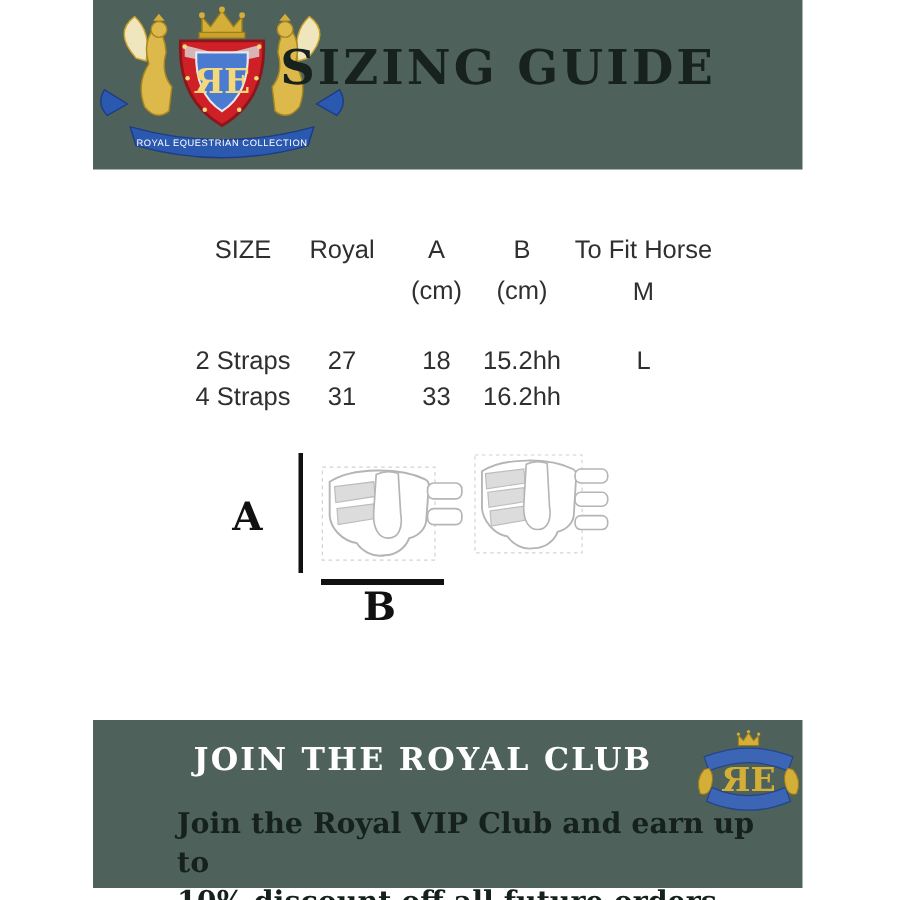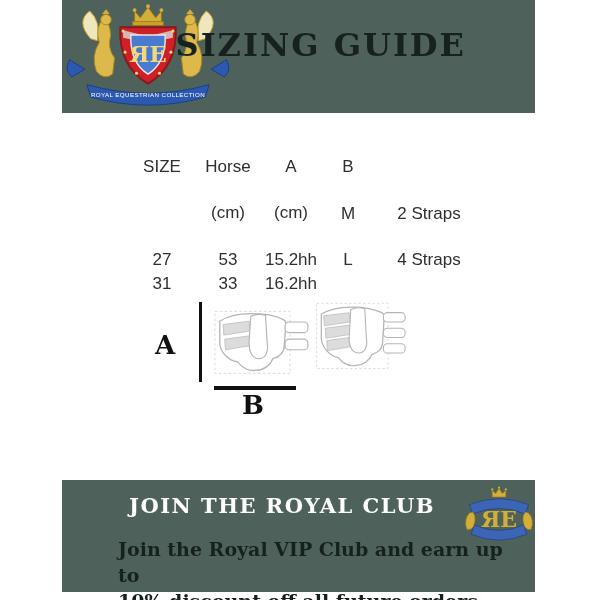--- a/index.html
+++ b/index.html
@@ -2,23 +2,23 @@
 <html><head>
 <meta charset="utf-8">
 <style>
   html,body{margin:0;padding:0;background:#ffffff;}
   .page{position:relative;width:600px;height:600px;background:#ffffff;overflow:hidden;
         font-family:"Liberation Sans",sans-serif;}
   .band{position:absolute;left:62px;width:473px;background:#4e625b;}
   .header-band{top:0;height:113px;}
   .footer-band{top:480px;height:112px;}
   .crest{position:absolute;left:0;top:2px;width:172px;height:106px;}
-  .page-title{position:absolute;left:166px;top:26px;width:300px;
+  .page-title{position:absolute;left:182px;top:26px;width:300px;
     font-family:"DejaVu Serif",serif;font-size:32px;font-weight:700;
-    letter-spacing:2px;color:#17211d;white-space:nowrap;text-align:right;}
+    letter-spacing:2px;color:#17211d;white-space:nowrap;text-align:center;}
   
   .size-table{position:absolute;left:130px;top:156px;width:352px;display:grid;
     grid-template-columns:64px 68px 58px 56px 106px;grid-auto-rows:auto;
     font-size:17px;color:#2f2f2f;}
   .size-table .cell{text-align:center;height:27px;line-height:22px;}
   .size-table .sub{height:46px;}
   .size-table .datum{height:24px;line-height:24px;}
   
   .dim-a{position:absolute;left:148px;top:330px;width:34px;text-align:center;
     font-family:"DejaVu Serif",serif;font-weight:700;font-size:26px;color:#111;}
@@ -91,33 +91,34 @@
         <path d="M26,86 Q90,104 154,86 L150,99 Q90,116 30,99 Z" fill="#2c59b0" stroke="#1c3c86" stroke-width="1"></path>
         <text x="90" y="99" text-anchor="middle" font-family="Liberation Sans,sans-serif" font-size="6.5" letter-spacing="0.4" fill="#ffffff">ROYAL EQUESTRIAN COLLECTION</text>
       </g>
     </svg>
   </div>
 
   <div class="page-title">SIZING GUIDE</div>
 
   <div class="size-table">
     <div class="cell">SIZE</div>
-    <div class="cell">Horse</div>
+    <div class="cell">Royal</div>
     <div class="cell">A</div>
     <div class="cell">B</div>
+    <div class="cell">To Fit Horse</div>
 
     <div class="cell sub"></div>
     <div class="cell sub"></div>
     <div class="cell sub">(cm)</div>
     <div class="cell sub">(cm)</div>
 
     <div class="cell datum">M</div>
     <div class="cell datum">2 Straps</div>
     <div class="cell datum">27</div>
-    <div class="cell datum">53</div>
+    <div class="cell datum">18</div>
     <div class="cell datum">15.2hh</div>
 
     <div class="cell datum">L</div>
     <div class="cell datum">4 Straps</div>
     <div class="cell datum">31</div>
     <div class="cell datum">33</div>
     <div class="cell datum">16.2hh</div>
   </div>
 
   <div class="dim-a">A</div>

